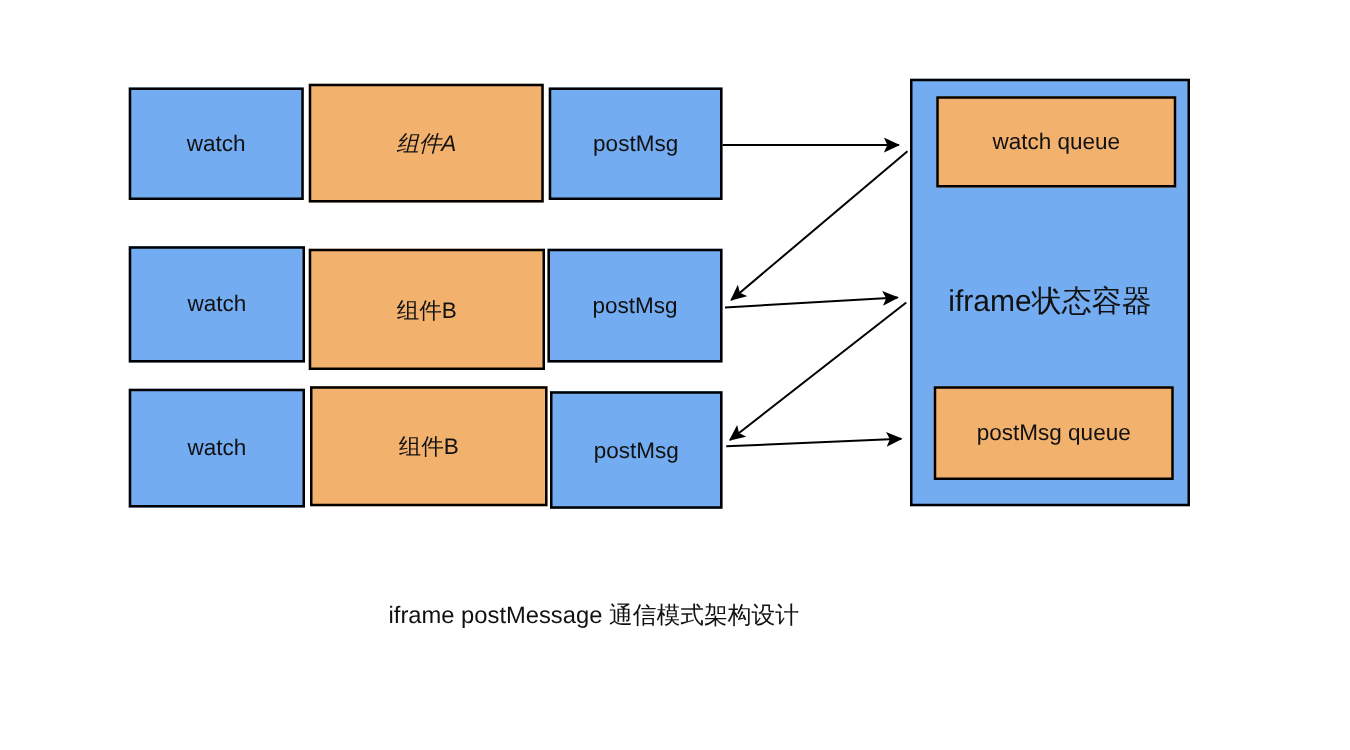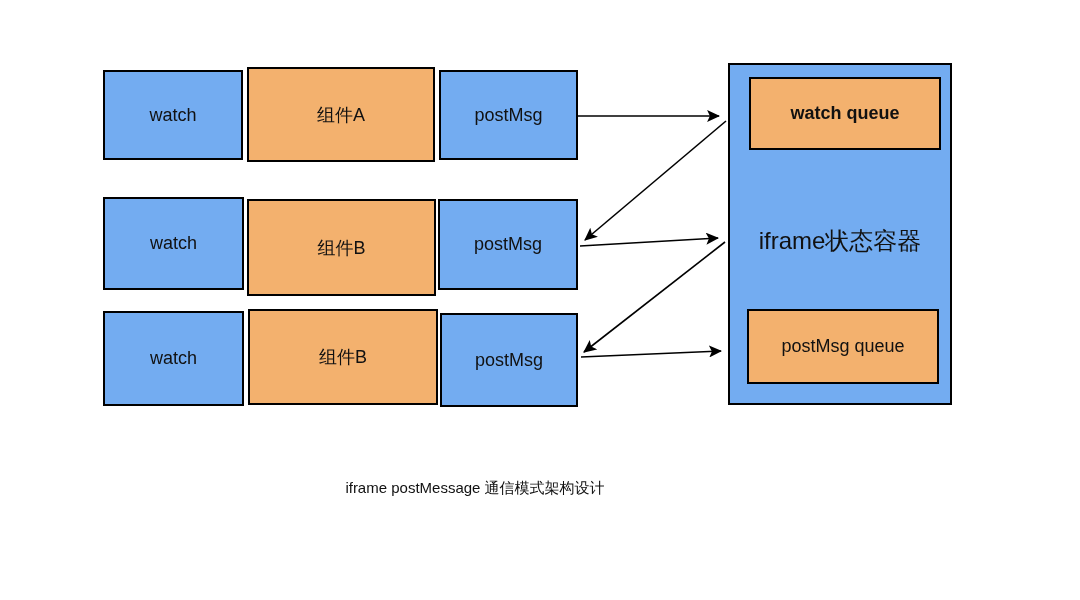--- a/index.html
+++ b/index.html
@@ -24,21 +24,21 @@
     justify-content: center;
     font-size: 18px;
     color: var(--text, #111);
     white-space: nowrap;
   }
   .blue   { background: var(--blue, #73ACF1); }
   .orange { background: var(--orange, #F3B16E); }
 
   
   .r1-watch { left: 103px; top: 70px;  width: 140px; height: 90px; }
-  .r1-comp  { left: 247px; top: 67px;  width: 188px; height: 95px; }
+  .r1-comp  { left: 247px; top: 67px;  width: 188px; height: 95px; font-style: italic; }
   .r1-post  { left: 439px; top: 70px;  width: 139px; height: 90px; }
   
   .r2-watch { left: 103px; top: 197px; width: 141px; height: 93px; }
   .r2-comp  { left: 247px; top: 199px; width: 189px; height: 97px; }
   .r2-post  { left: 438px; top: 199px; width: 140px; height: 91px; }
   
   .r3-watch { left: 103px; top: 311px; width: 141px; height: 95px; }
   .r3-comp  { left: 248px; top: 309px; width: 190px; height: 96px; }
   .r3-post  { left: 440px; top: 313px; width: 138px; height: 94px; }
 
@@ -52,21 +52,21 @@
     box-sizing: border-box;
     border: 2px solid var(--border, #000);
     background: var(--orange, #F3B16E);
     display: flex;
     align-items: center;
     justify-content: center;
     font-size: 18px;
     color: var(--text, #111);
     white-space: nowrap;
   }
-  .watch-queue   { left: 19px; top: 12px;  width: 192px; height: 73px; font-weight: bold; }
+  .watch-queue   { left: 19px; top: 12px;  width: 192px; height: 73px; }
   .postmsg-queue { left: 17px; top: 244px; width: 192px; height: 75px; text-align: center; }
   .container-title {
     position: absolute;
     left: 0; right: 0;
     top: 160px;
     text-align: center;
     font-size: 24px;
     color: var(--text, #111);
   }
 
@@ -77,21 +77,21 @@
     height: 600px;
     pointer-events: none;
   }
 
   .caption {
     position: absolute;
     left: 175px;
     top: 479px;
     width: 600px;
     text-align: center;
-    font-size: 15px;
+    font-size: 19px;
     color: var(--text, #111);
   }
 </style>
 </head>
 <body>
 
 <div class="stage">
 
   <div class="box blue r1-watch">
     <span>watch</span>

